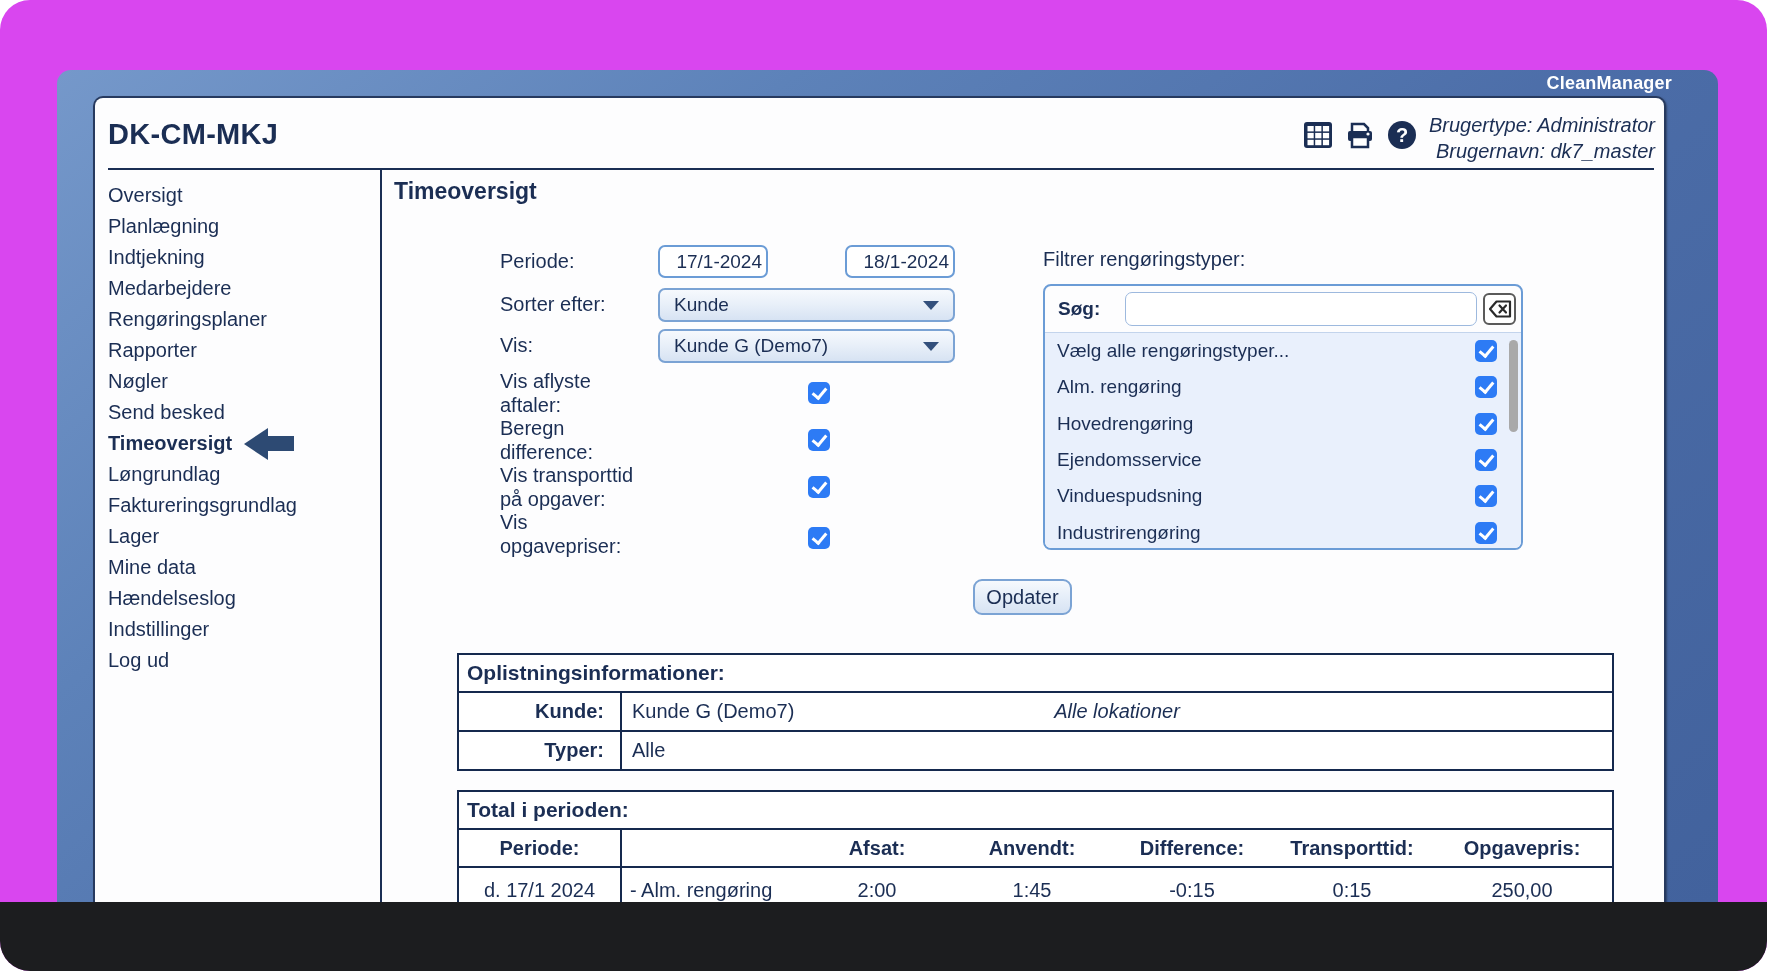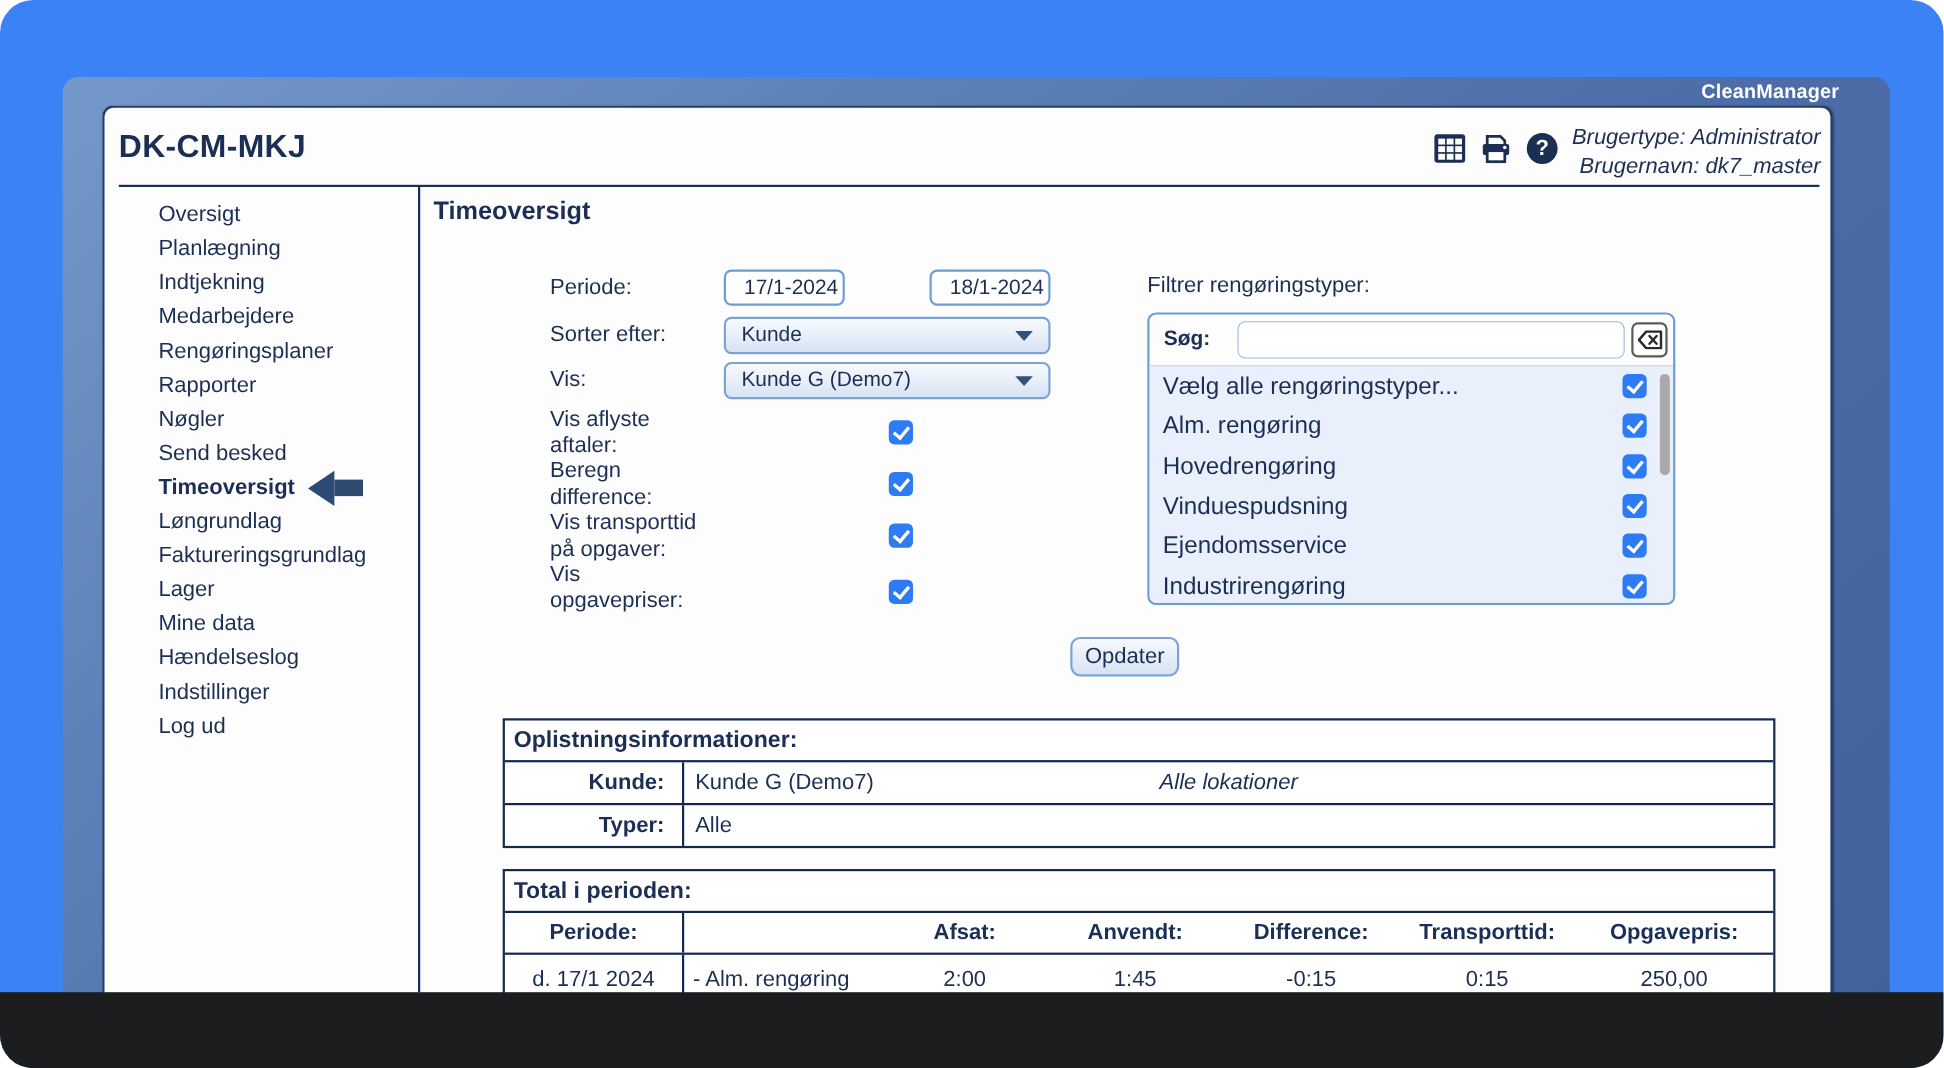--- a/index.html
+++ b/index.html
@@ -1,39 +1,39 @@
 <!DOCTYPE html>
 <html><head>
 <meta charset="utf-8">
 <style>
   html,body{margin:0;padding:0;background:#ffffff;}
   .root{position:relative;width:1767px;height:971px;font-family:"Liberation Sans","DejaVu Sans",sans-serif;color:#1b2e54;}
   .abs{position:absolute;}
 
-  .frame{position:absolute;inset:0;background:#3b82f6;border-radius:30px;overflow:hidden;}
+  .frame{position:absolute;inset:0;background:#d946ef;border-radius:30px;overflow:hidden;}
   .blue-panel{position:absolute;left:57px;top:70px;width:1661px;height:832px;
     background:linear-gradient(140deg,#7598ca 0%,#5d82b9 28%,#4b6ca7 60%,#42629d 100%);
     border-radius:14px 14px 0 0;}
   .brand{position:absolute;top:73px;right:95px;color:#ffffff;font-size:18px;font-weight:bold;letter-spacing:.2px;}
   .white-panel{position:absolute;left:93px;top:96px;width:1569px;height:806px;background:#fdfdfe;
     border:2px solid #273a5f;border-bottom:none;border-radius:10px 10px 0 0;box-shadow:1px 1px 2px rgba(0,0,0,.35);}
   .bottom-cover{position:absolute;left:0;top:902px;width:1767px;height:69px;background:#1c1d1f;z-index:50;}
 
   .app-title{left:108px;top:118px;font-size:29px;font-weight:bold;letter-spacing:.3px;}
   .hdr-divider{left:108px;top:168px;width:1546px;height:2px;background:#1b2e54;}
   .v-divider{left:380px;top:170px;width:2px;height:732px;background:#1b2e54;}
 
   .toolbar{left:1303px;top:120px;display:flex;gap:12px;align-items:center;}
   .tool-icon{width:30px;height:30px;display:flex;align-items:center;justify-content:center;cursor:pointer;}
   .help-circle{width:28px;height:28px;border-radius:50%;background:#1b2e54;color:#fff;font-weight:bold;font-size:20px;
     display:flex;align-items:center;justify-content:center;}
   .user-info{right:112px;top:112px;text-align:right;font-style:italic;font-size:20px;line-height:26px;}
 
   .sidebar{left:108px;top:180px;width:268px;font-size:20px;line-height:31px;}
-  .side-item{white-space:nowrap;cursor:pointer;display:flex;align-items:center;height:31px;margin-left:36px;}
+  .side-item{white-space:nowrap;cursor:pointer;display:flex;align-items:center;height:31px;}
   .side-item.active{font-weight:bold;}
   .nav-arrow{display:inline-flex;align-items:center;margin-left:12px;}
   .nav-arrow .tri{width:0;height:0;border-top:16px solid transparent;border-bottom:16px solid transparent;
     border-right:24px solid #2d4a73;}
   .nav-arrow .tail{width:26px;height:15px;background:#2d4a73;}
 
   .page-heading{left:394px;top:178px;font-size:23px;font-weight:bold;}
 
   .form-label{left:500px;width:165px;font-size:20px;line-height:23.5px;}
   .date-input{position:absolute;width:110px;height:33px;border:2px solid #6b9cd6;border-radius:7px;background:#fff;
@@ -51,21 +51,21 @@
   .filter-box{left:1043px;top:284px;width:480px;height:266px;border:2px solid #6b9cd6;border-radius:8px;background:#fdfdfe;
     box-sizing:border-box;overflow:hidden;}
   .soeg-row{position:absolute;left:0;top:0;width:100%;height:46px;display:flex;align-items:center;}
   .soeg-label{margin-left:13px;font-weight:bold;font-size:19px;}
   .soeg-input{position:absolute;left:80px;top:6px;width:352px;height:34px;border:1px solid #9db9de;border-radius:7px;
     background:#fff;box-sizing:border-box;font-size:18px;font-family:inherit;padding:0 8px;color:#1b2e54;}
   .clear-btn{position:absolute;left:438px;top:7px;width:33px;height:32px;border:2px solid #5a5a5a;border-radius:6px;
     background:#fff;box-sizing:border-box;display:flex;align-items:center;justify-content:center;cursor:pointer;}
   .filter-list{position:absolute;left:0;top:46px;width:100%;height:218px;background:#e9f0fc;border-top:1px solid #c3d4ec;
     display:flex;flex-direction:column;}
-  .filter-row{flex:1;display:flex;align-items:center;position:relative;font-size:22px;cursor:pointer;}
+  .filter-row{flex:1;display:flex;align-items:center;position:relative;font-size:19px;cursor:pointer;}
   .filter-row .lbl{margin-left:12px;}
   .filter-row .cb{right:24px;left:auto;top:50%;margin-top:-11px;}
   .scroll-thumb{position:absolute;right:3px;top:54px;width:9px;height:92px;background:#a9a9a9;border-radius:5px;cursor:pointer;}
 
   .update-btn{left:973px;top:579px;width:99px;height:36px;border:2px solid #7ba3d4;border-radius:9px;
     background:linear-gradient(#f6f9fd 0%,#e7eff9 45%,#d7e3f3 100%);box-sizing:border-box;
     display:flex;align-items:center;justify-content:center;font-size:20px;color:#1b2e54;cursor:pointer;font-family:inherit;}
 
   .tbl{position:absolute;left:457px;width:1157px;border:2px solid #15294e;box-sizing:border-box;background:#fff;font-size:20px;}
   .tbl-title{height:36px;display:flex;align-items:center;padding-left:8px;font-weight:bold;border-bottom:2px solid #15294e;font-size:21px;}
@@ -236,25 +236,25 @@
         </div>
         <div class="filter-row">
           <span class="lbl">Alm. rengøring</span>
           <span class="cb" aria-checked="true"></span>
         </div>
         <div class="filter-row">
           <span class="lbl">Hovedrengøring</span>
           <span class="cb" aria-checked="true"></span>
         </div>
         <div class="filter-row">
+          <span class="lbl">Ejendomsservice</span>
+          <span class="cb" aria-checked="true"></span>
+        </div>
+        <div class="filter-row">
           <span class="lbl">Vinduespudsning</span>
-          <span class="cb" aria-checked="true"></span>
-        </div>
-        <div class="filter-row">
-          <span class="lbl">Ejendomsservice</span>
           <span class="cb" aria-checked="true"></span>
         </div>
         <div class="filter-row">
           <span class="lbl">Industrirengøring</span>
           <span class="cb" aria-checked="true"></span>
         </div>
       </div>
       <div class="scroll-thumb"></div>
     </div>
 

